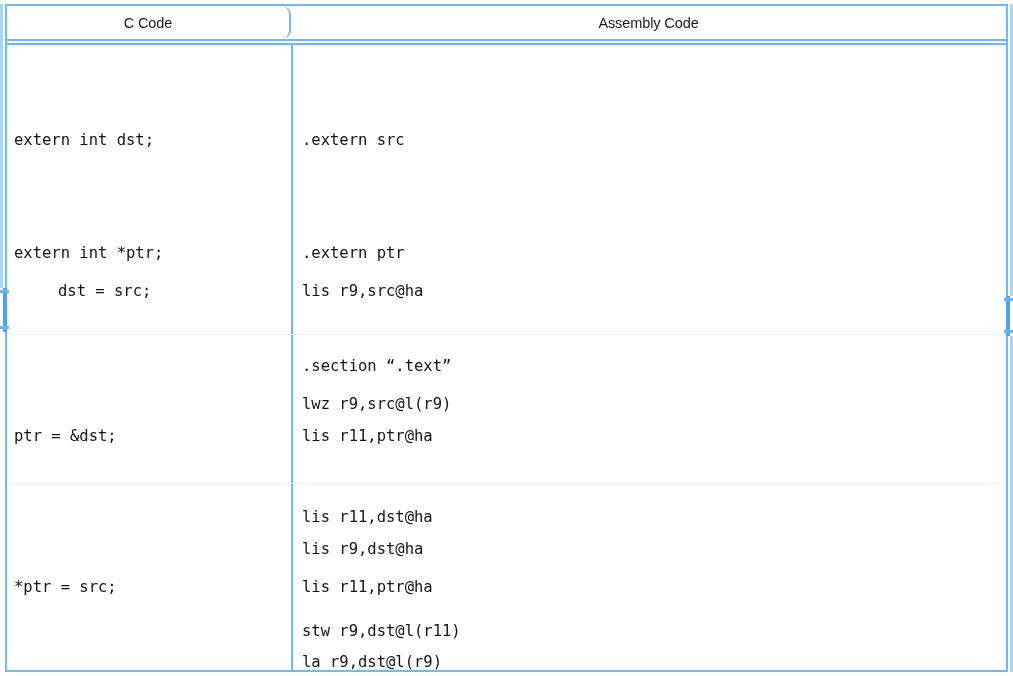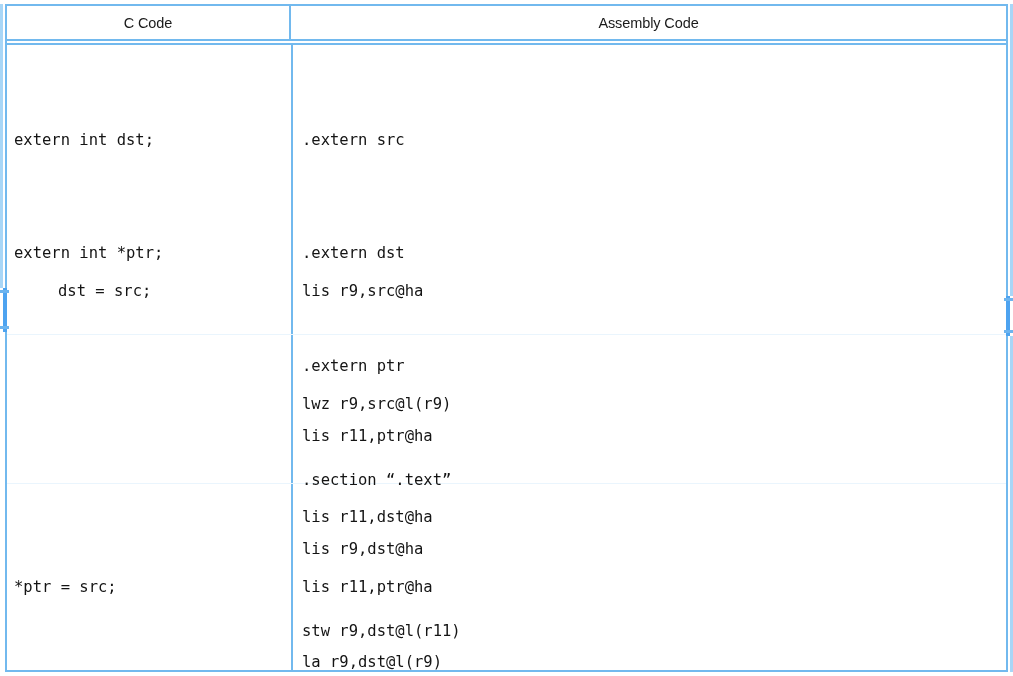--- a/index.html
+++ b/index.html
@@ -51,20 +51,21 @@
     box-sizing: border-box;
     font-size: 14.5px;
     color: #1a1a1a;
     letter-spacing: -0.1px;
     font-family: "Liberation Sans", sans-serif;
     height: 100%;
   }
   .th-c {
     width: 284px;
     border-right: 2px solid #72b9ee;
+    border-radius: 9px;
   }
   .th-asm {
     flex: 1 1 auto;
     border-radius: 6px;
   }
 
   
   .header-rule-1 {
     position: absolute;
     left: 0;
@@ -174,35 +175,37 @@
 
       <div class="row-divider" style="top:289px;"></div>
       <div class="row-divider" style="top:438px;"></div>
 
       <div class="cell col-c" style="top:1px;">
         <div class="code-line">extern int dst;</div>
         <div class="code-line">extern int *ptr;</div>
       </div>
       <div class="cell col-asm" style="top:1px;">
         <div class="code-line">.extern src</div>
-        <div class="code-line">.extern dst</div>
         <div class="code-line">.extern ptr</div>
         <div class="code-line">.section “.text”</div>
       </div>
 
       <div class="cell col-c" style="top:152px;margin-left:44px;">
         <div class="code-line">dst = src;</div>
       </div>
       <div class="cell col-asm" style="top:152px;">
         <div class="code-line">lis r9,src@ha</div>
         <div class="code-line">lwz r9,src@l(r9)</div>
         <div class="code-line">lis r11,dst@ha</div>
         <div class="code-line">stw r9,dst@l(r11)</div>
       </div>
 
+      <div class="cell col-c" style="top:297px;">
+        <div class="code-line">ptr = &amp;dst;</div>
+      </div>
       <div class="cell col-asm" style="top:297px;">
         <div class="code-line">lis r11,ptr@ha</div>
         <div class="code-line">lis r9,dst@ha</div>
         <div class="code-line">la r9,dst@l(r9)</div>
         
       </div>
 
       <div class="cell col-c" style="top:448px;">
         <div class="code-line">*ptr = src;</div>
       </div>

